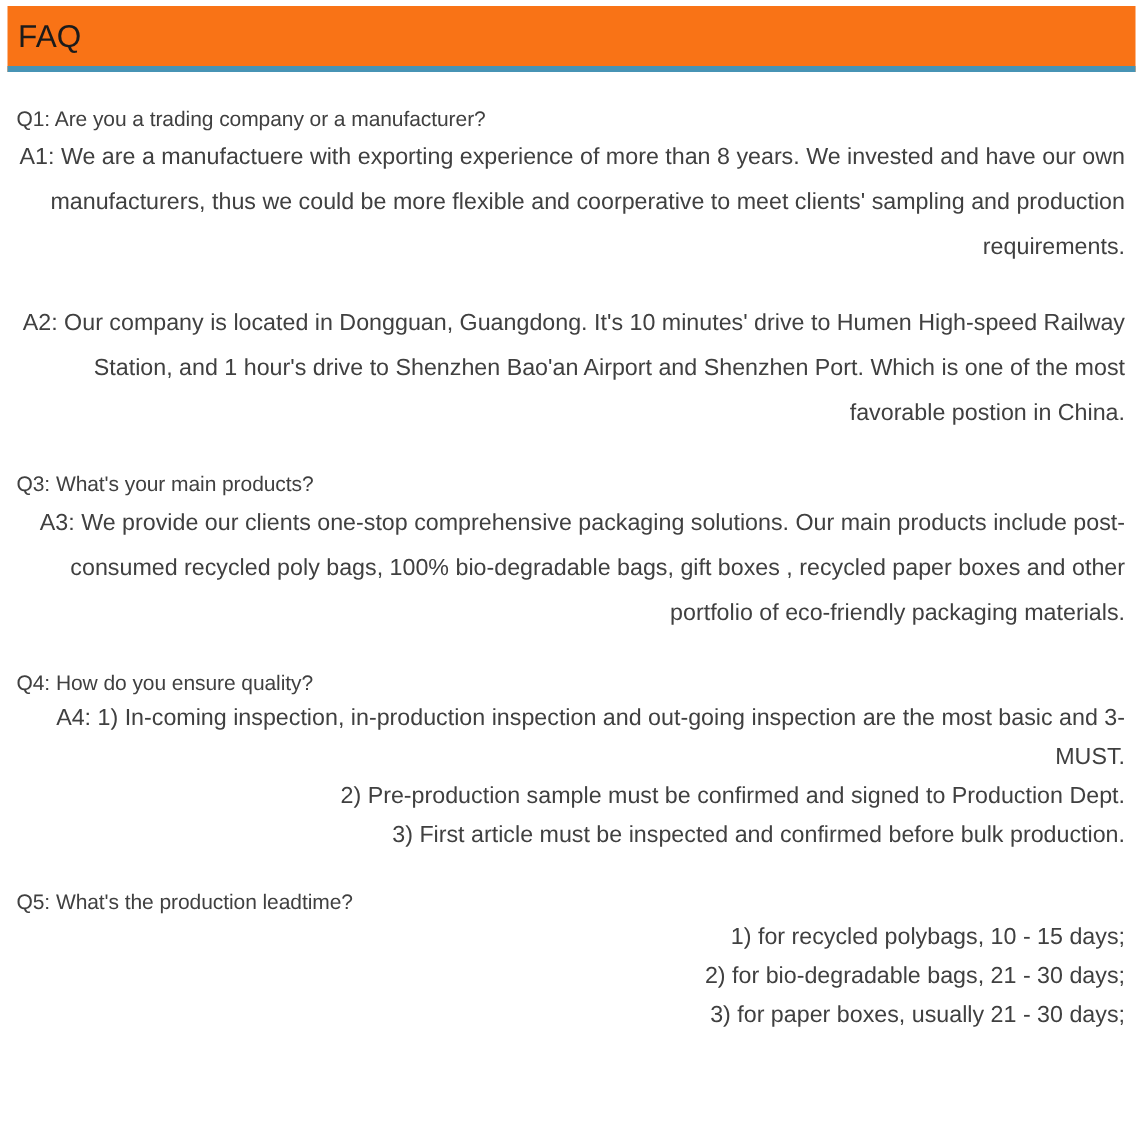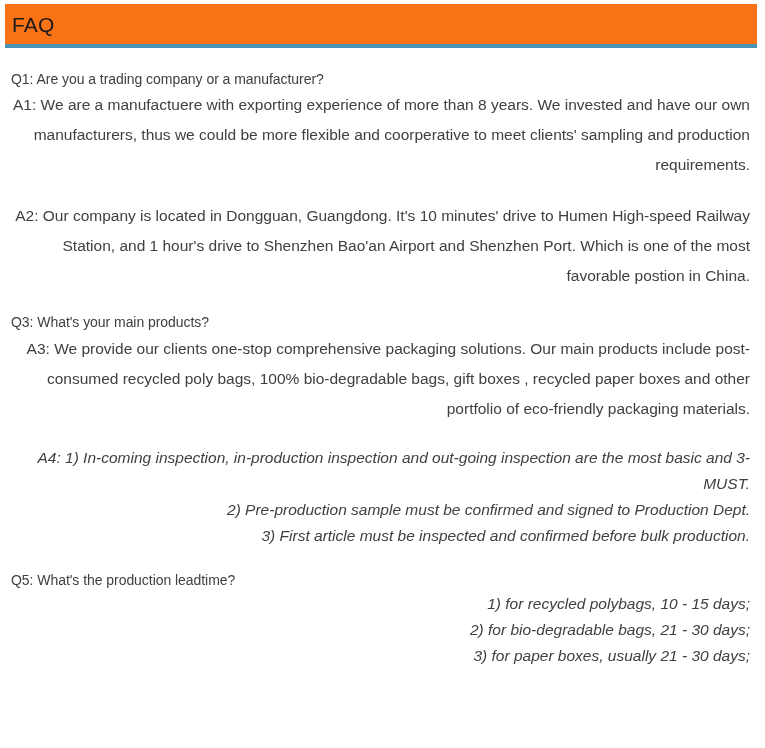--- a/index.html
+++ b/index.html
@@ -70,21 +70,20 @@
     line-height: 30px;
     margin: 0;
     max-width: 742px;
     text-align: right;
   }
   .faq-answer.compact {
     line-height: 26px;
   }
   .faq-answer .answer-line {
     display: block;
-    font-style: italic;
   }
 
   
   .faq-body { padding-top: 21px; }
 </style>
 </head>
 <body>
 
 <div class="faq-page">
 
@@ -102,20 +101,21 @@
     <div class="faq-item">
       <div class="faq-answer">A2: Our company is located in Dongguan, Guangdong. It's 10 minutes' drive to Humen High-speed Railway Station, and 1 hour's drive to Shenzhen Bao'an Airport and Shenzhen Port. Which is one of the most favorable postion in China.</div>
     </div>
 
     <div class="faq-item">
       <div class="faq-question">Q3: What's your main products?</div>
       <div class="faq-answer">A3: We provide our clients one-stop comprehensive packaging solutions. Our main products include post-consumed recycled poly bags, 100% bio-degradable bags, gift boxes , recycled paper boxes and other portfolio of eco-friendly packaging materials.</div>
     </div>
 
     <div class="faq-item">
+      <div class="faq-question">Q4: How do you ensure quality?</div>
       <div class="faq-answer compact">
           <span class="answer-line">A4: 1) In-coming inspection, in-production inspection and out-going inspection are the most basic and 3-MUST.</span>
           <span class="answer-line">2) Pre-production sample must be confirmed and signed to Production Dept.</span>
           <span class="answer-line">3) First article must be inspected and confirmed before bulk production.</span>
         </div>
     </div>
 
     <div class="faq-item">
       <div class="faq-question">Q5: What's the production leadtime?</div>
       <div class="faq-answer compact">

